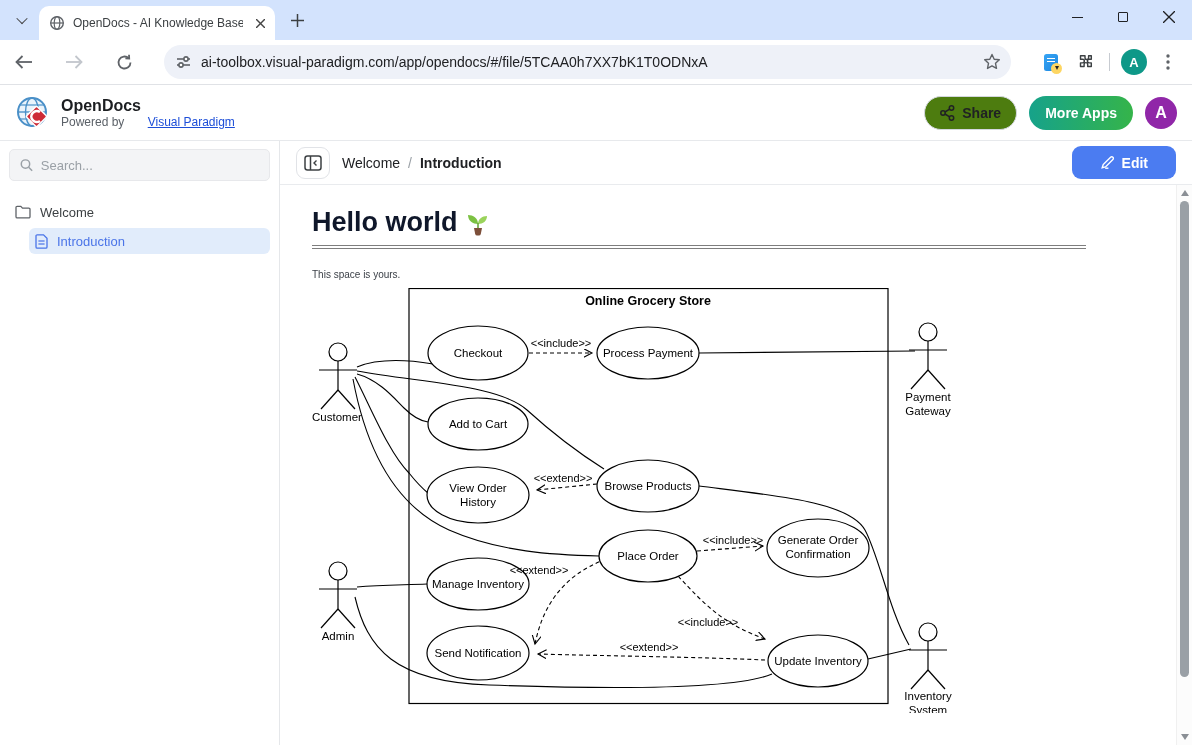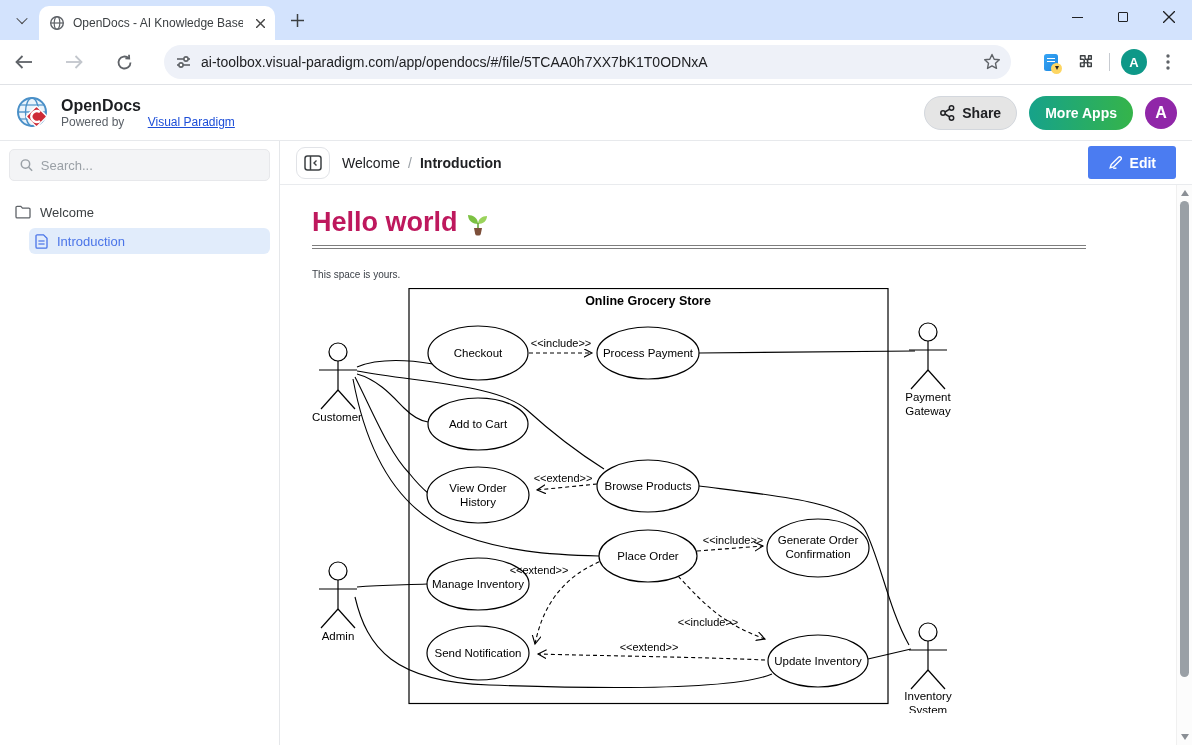--- a/index.html
+++ b/index.html
@@ -30,21 +30,21 @@
   .docsoff-badge { position:absolute; right:-4px; bottom:-3px; width:11px; height:11px; background:#fdd663; border-radius:50%; display:flex; align-items:center; justify-content:center; }
   .docsoff-badge:before { content:""; width:0; height:0; border-left:2.5px solid transparent; border-right:2.5px solid transparent; border-top:4px solid #222; }
 
   
   .appheader { height:56px; background:#fff; border-bottom:1px solid #e7e9ec; display:flex; align-items:center; padding:0 15px; }
   .brand { display:flex; align-items:center; gap:10px; }
   .brand-text .app-name { font-size:16px; font-weight:bold; color:#1c1e21; line-height:18px; }
   .brand-text .powered { font-size:12px; color:#5b6168; }
   .brand-text .powered a { color:#1d4ed8; text-decoration:underline; cursor:pointer;margin-left:20px; }
   .header-right { margin-left:auto; display:flex; align-items:center; gap:12px; }
-  .share-btn { height:34px; border:1px solid #d3d7dd; border-radius:17px; background:#e5e5e5; display:flex; align-items:center; gap:7px; padding:0 15px; font-size:14px; font-weight:600; color:#202124; cursor:pointer; }
+  .share-btn { height:34px; border:1px solid #d3d7dd; border-radius:17px; background:#4d7c0f; display:flex; align-items:center; gap:7px; padding:0 15px; font-size:14px; font-weight:600; color:#202124; cursor:pointer; }
   .moreapps-btn { height:34px; border:none; border-radius:17px; background:linear-gradient(90deg,#16a28a,#35b44a); color:#fff; font-size:14px; font-weight:600; padding:0 16px; cursor:pointer; }
   .header-avatar { width:32px; height:32px; border-radius:50%; background:#9027a8; color:#fff; font-weight:bold; font-size:16px; display:flex; align-items:center; justify-content:center; cursor:pointer; }
 
   
   .main { display:flex; height:604px; }
   .sidebar { width:280px; border-right:1px solid #e5e7ea; padding:8px 9px; flex:0 0 auto; }
   .space-row { display:flex; gap:9px; margin-bottom:15px; }
   .space-select { flex:1; height:34px; border:1px solid #d8dbe0; border-radius:10px; display:flex; align-items:center; padding:0 12px; font-size:13px; font-weight:600; color:#23262b; cursor:pointer; }
   .space-select .sel-chev { margin-left:auto; width:7px; height:7px; border-right:1.5px solid #5f6368; border-bottom:1.5px solid #5f6368; transform:rotate(45deg); }
   .add-space-btn { width:34px; height:34px; border:1px solid #d8dbe0; border-radius:10px; background:#fff; display:flex; align-items:center; justify-content:center; cursor:pointer; }
@@ -54,25 +54,25 @@
   .tree-row { display:flex; align-items:center; gap:9px; height:26px; padding:0 6px; font-size:13px; color:#3c4043; cursor:pointer; border-radius:6px; }
   .tree-row.child { margin-left:20px; margin-top:3px; }
   .tree-row.selected { background:#e1ecfb; color:#4a74e8; }
 
   .content { flex:1; display:flex; flex-direction:column; min-width:0; }
   .crumbbar { height:44px; border-bottom:1px solid #e9ebee; display:flex; align-items:center; padding:0 16px; gap:12px; background:#fff; }
   .toggle-btn { width:34px; height:32px; border:1px solid #e1e3e7; border-radius:9px; background:#fff; display:flex; align-items:center; justify-content:center; cursor:pointer; }
   .crumbs { display:flex; align-items:center; gap:8px; font-size:14px; color:#202124; }
   .crumb-sep { color:#9aa0a6; }
   .crumb-current { font-weight:bold; }
-  .edit-btn { margin-left:auto; height:33px; border:none; border-radius:3px; background:#4b7cf1; color:#fff; font-size:14px; font-weight:600; display:flex; align-items:center; gap:7px; padding:0 20px; cursor:pointer; }
+  .edit-btn { margin-left:auto; height:33px; border:none; border-radius:9px; background:#4b7cf1; color:#fff; font-size:14px; font-weight:600; display:flex; align-items:center; gap:7px; padding:0 28px; cursor:pointer; }
 
   .scrollarea { position:relative; flex:1; overflow:hidden; }
   .doc { padding:22px 60px 0 32px; }
-  .doc h1 { font-size:27px; font-weight:bold; color:#be185d; display:flex; align-items:center; gap:8px; }
+  .doc h1 { font-size:27px; font-weight:bold; color:#0f172a; display:flex; align-items:center; gap:8px; }
   .double-rule { height:4px; border-top:1px solid #7e7e7e; border-bottom:1px solid #7e7e7e; margin:7px 46px 20px 0; }
   .doc p { font-size:10px; color:#3c4148; margin-bottom:8px; }
   .diagram-wrap { margin-left:-3px; }
 
   
   .sb { position:absolute; top:0; right:0; width:16px; height:100%; background:#fcfcfc; border-left:1px solid #f0f0f0; }
   .sb-thumb { position:absolute; left:3px; width:9px; border-radius:5px; background:#9aa0a6; top:16px; height:476px; cursor:pointer; }
   .sb-up, .sb-down { position:absolute; left:4px; width:0; height:0; border-left:4px solid transparent; border-right:4px solid transparent; cursor:pointer; }
   .sb-up { top:5px; border-bottom:6px solid #8a8f95; }
   .sb-down { bottom:5px; border-top:6px solid #8a8f95; }

